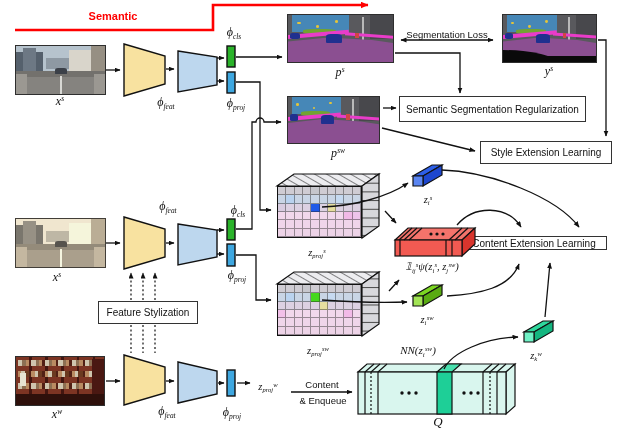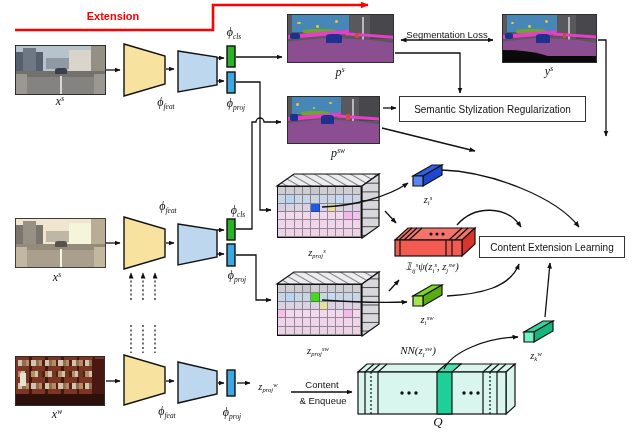--- a/index.html
+++ b/index.html
@@ -242,27 +242,33 @@
       <div style="background: rgb(237, 211, 231);"></div>
       <div style="background: rgb(237, 211, 231);"></div>
       <div style="background: rgb(237, 211, 231);"></div>
       <div style="background: rgb(237, 211, 231);"></div>
       <div style="background: rgb(237, 211, 231);"></div>
       <div style="background: rgb(237, 211, 231);"></div>
       <div style="background: rgb(237, 211, 231);"></div>
     </div>
 
   <div class="box" style="left:399px;top:96px;width:187px;height:26px">
-    <span>Semantic Stylization Regularization</span>
-    </div>
-  <div class="box" style="left:479px;top:236px;width:146px;height:22px">
+    <span>Semantic Segmentation Regularization</span>
+    </div>
+  <div class="box" style="left:480px;top:141px;width:132px;height:23px">
+    <span>Style Extension Learning</span>
+    </div>
+  <div class="box" style="left:461px;top:236px;width:146px;height:14px">
     <span>Content Extension Learning</span>
     </div>
-
-  <span class="lbl inference" style="left:113px;top:16px">Extension</span>
+  <div class="box" style="left:98px;top:301px;width:100px;height:23px">
+    <span>Feature Stylization</span>
+    </div>
+
+  <span class="lbl inference" style="left:113px;top:16px">Semantic</span>
   <span class="lbl sans" style="left:447px;top:34px">Segmentation Loss</span>
 
   <span class="lbl ml" style="left:60px;top:101px">x<sup>s</sup></span>
   <span class="lbl ml" style="left:166px;top:103px">ϕ<sub>feat</sub></span>
   <span class="lbl ml" style="left:234px;top:33px">ϕ<sub>cls</sub></span>
   <span class="lbl ml" style="left:236px;top:104px">ϕ<sub>proj</sub></span>
   <span class="lbl ml" style="left:340px;top:72px">p<sup>s</sup></span>
   <span class="lbl ml" style="left:549px;top:71px">y<sup>s</sup></span>
   <span class="lbl ml" style="left:338px;top:153px">p<sup>sw</sup></span>
 

